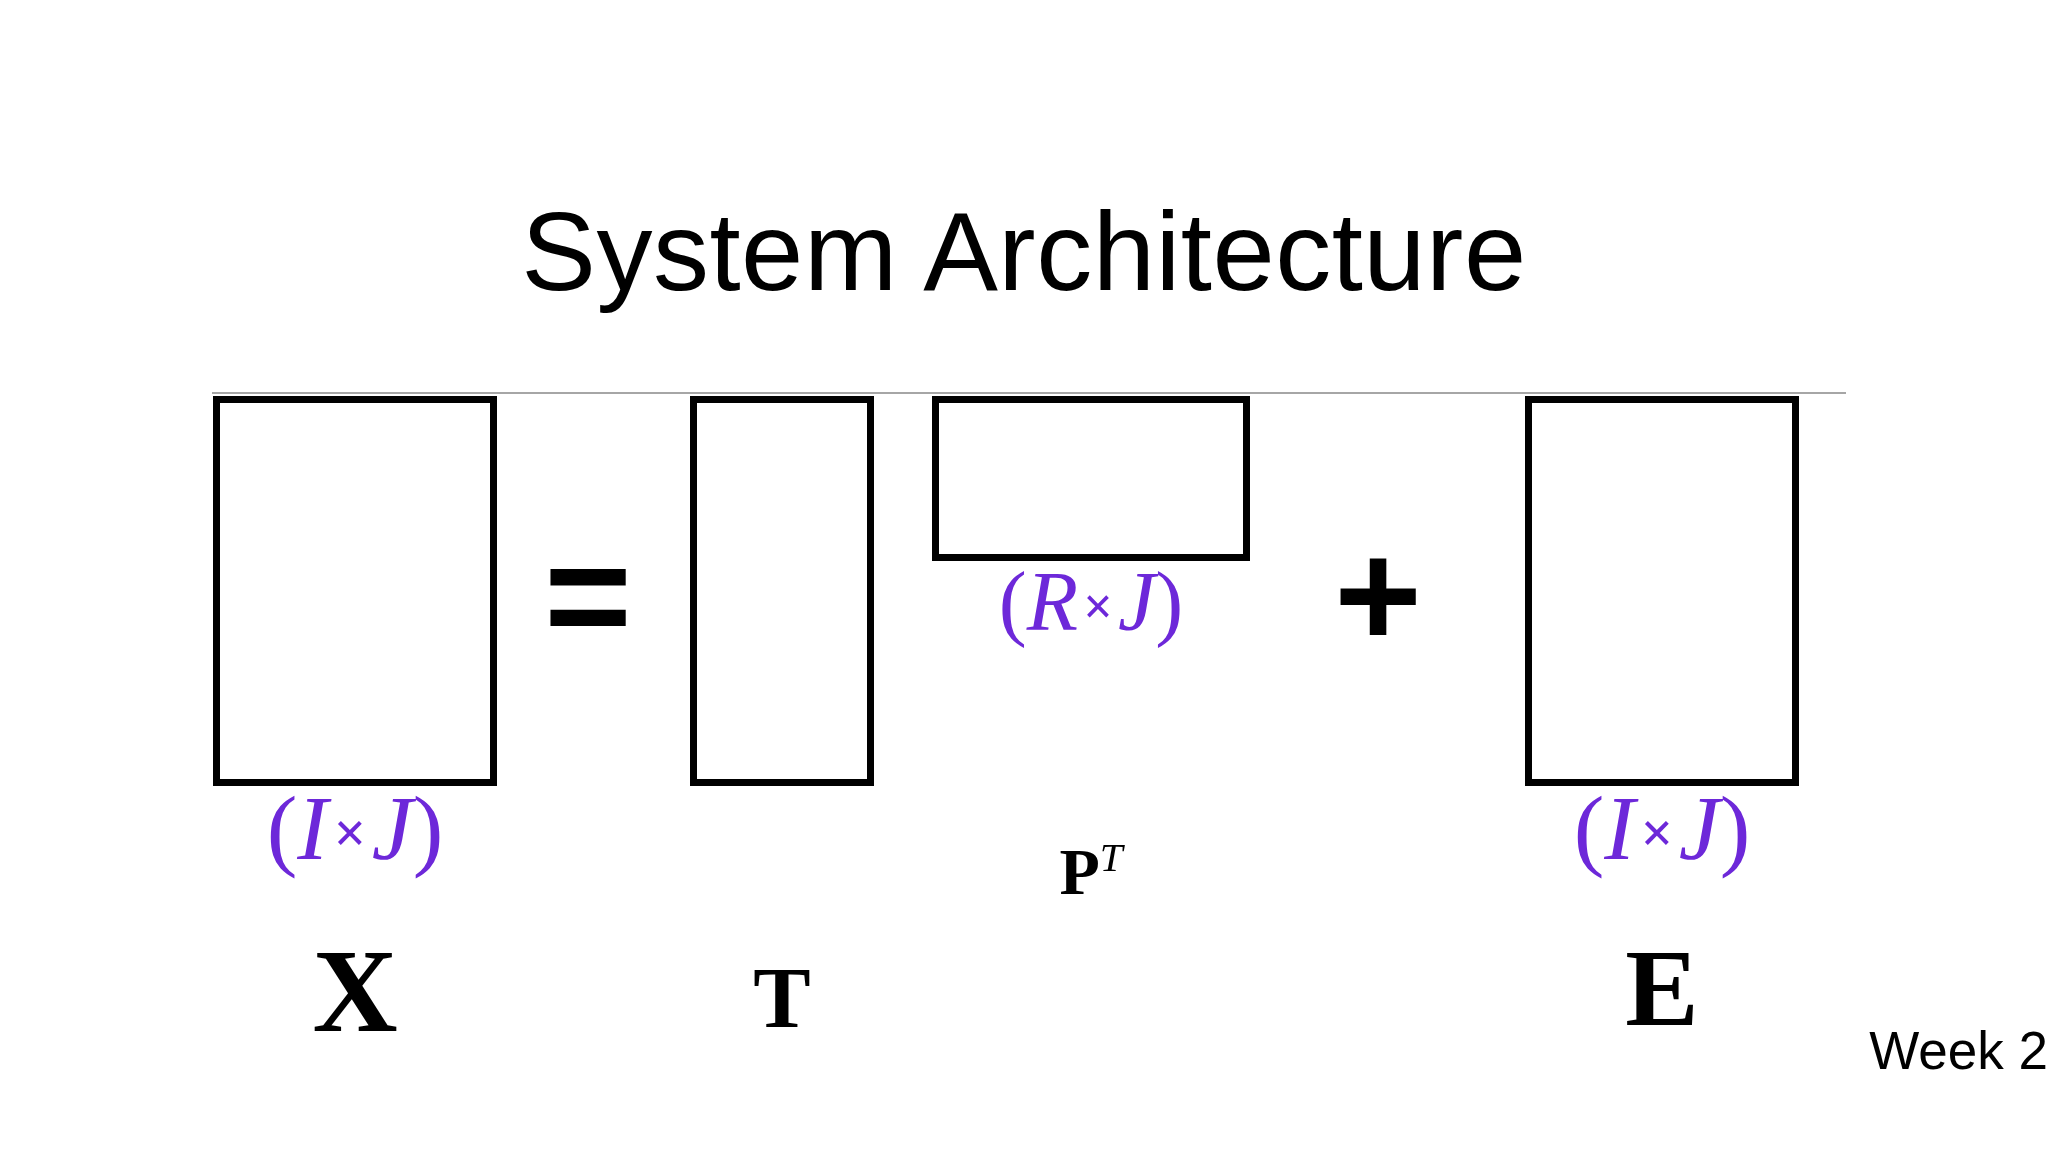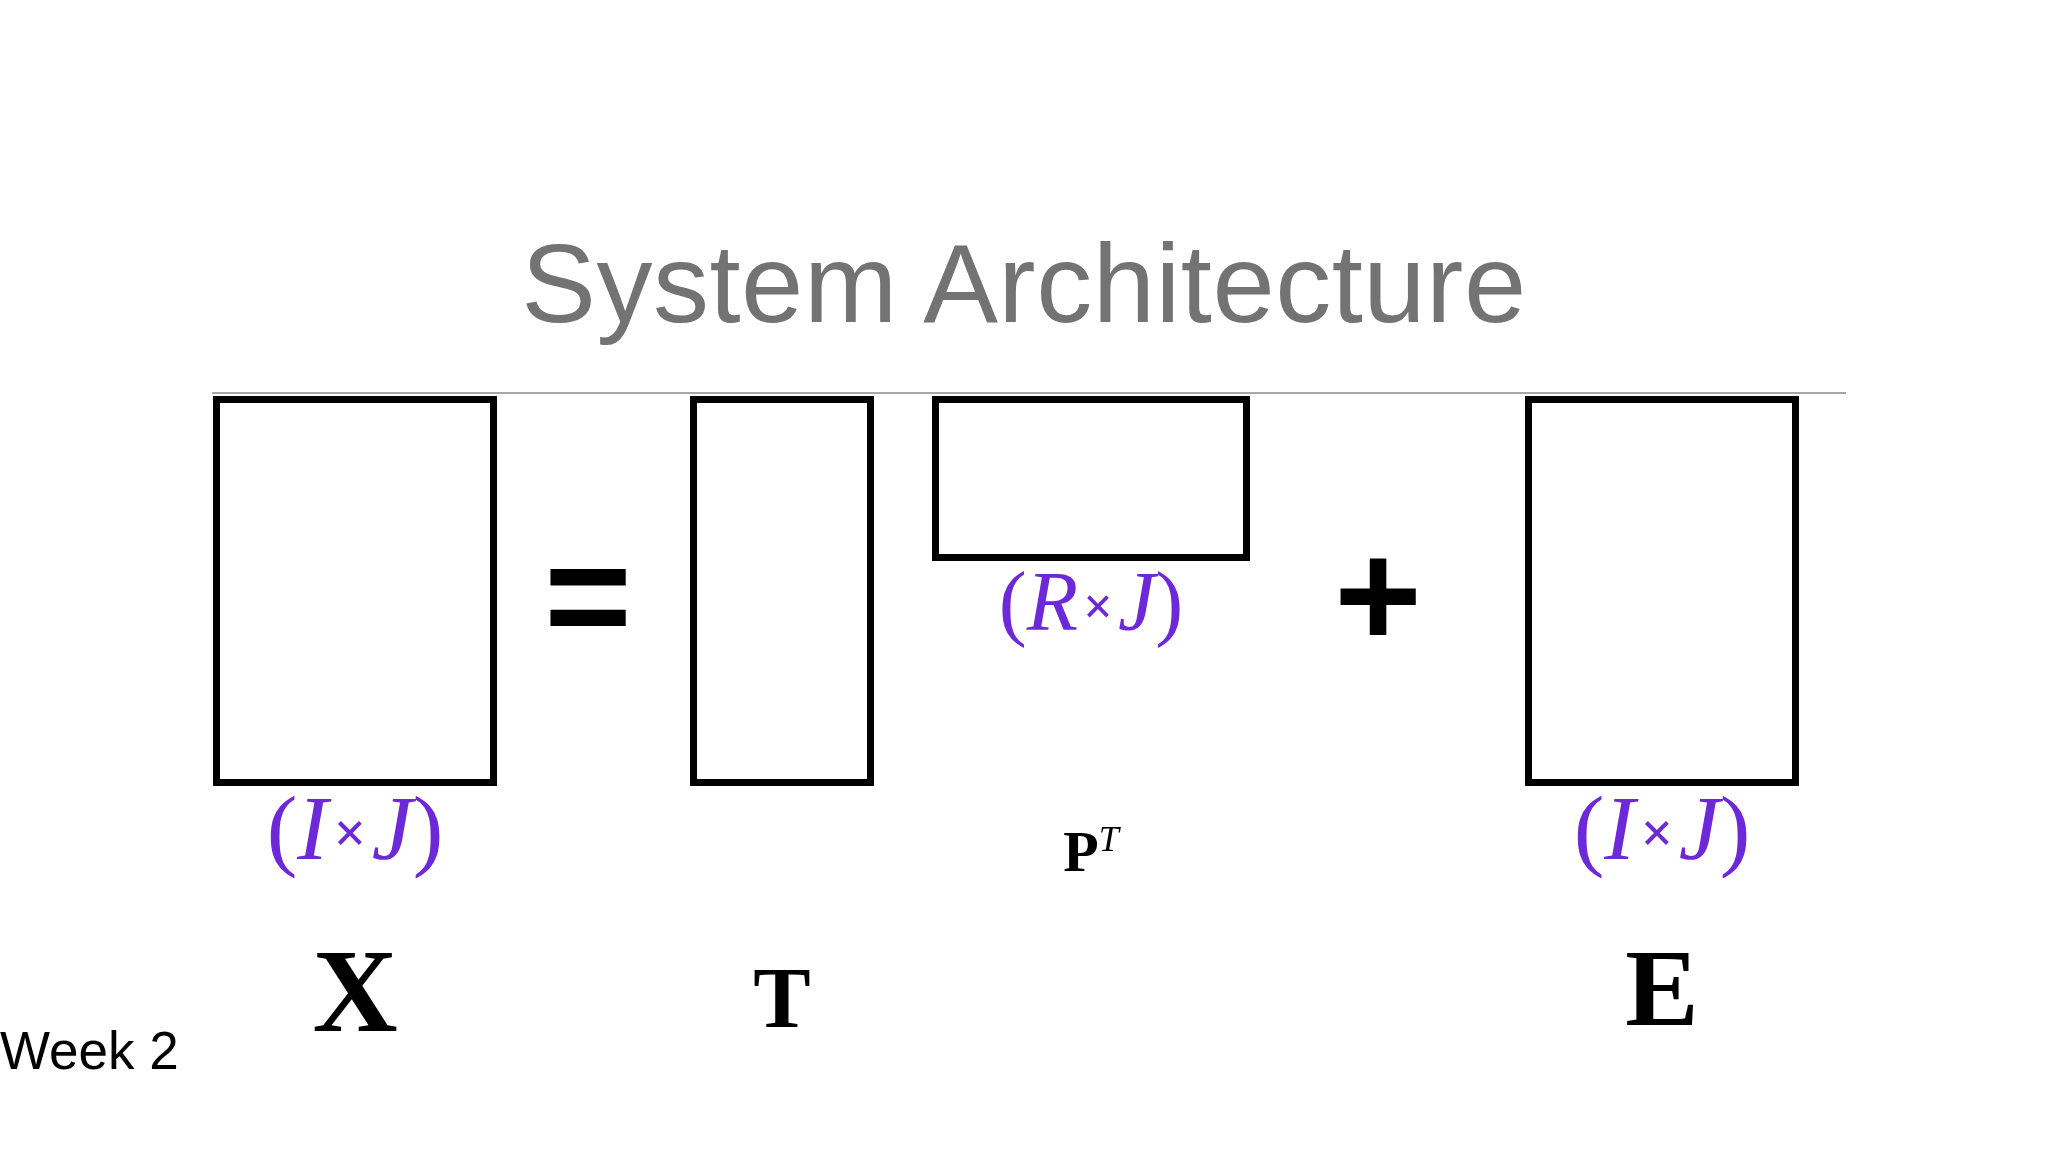--- a/index.html
+++ b/index.html
@@ -27,23 +27,22 @@
     position: absolute;
     left: 0;
     top: 196px;
     width: 2048px;
     text-align: center;
     font-family: "Liberation Sans", sans-serif;
     font-size: 112px;
     font-weight: 400;
     line-height: 1.0;
     letter-spacing: 0.5px;
-    color: #737373;
+    color: #000000;
     white-space: nowrap;
-    margin-top: 32px;
   }
 
   
   .equation-rule {
     position: absolute;
     left: 212px;
     top: 392px;
     width: 1634px;
     height: 2px;
     background: #a6a6a6;
@@ -79,21 +78,21 @@
   
   #box-x { left: 213px; top: 396px; width: 284px; height: 390px; }
   #label-x-letter { top: 530px; font-size: 118px; }
 
   
   #box-t { left: 690px; top: 396px; width: 184px; height: 390px; }
   #label-t-letter { top: 552px; font-size: 86px; }
 
   
   #box-p { left: 932px; top: 396px; width: 318px; height: 165px; }
-  #label-p-letter { top: 420px; font-size: 58px; }
+  #label-p-letter { top: 436px; font-size: 66px; }
 
   
   #box-e { left: 1525px; top: 396px; width: 274px; height: 390px; }
   #label-e-letter { top: 530px; font-size: 110px; }
 
   
   .dim-caption {
     position: absolute;
     text-align: center;
     font-family: "Liberation Serif", "DejaVu Serif", serif;
@@ -133,21 +132,21 @@
   }
   #op-equals { left: 520px; top: 520px; width: 136px; font-size: 150px; }
   #op-plus   { left: 1305px; top: 520px; width: 146px; font-size: 150px; }
 
   
   .footer-note {
     position: absolute;
     left: 0;
     top: 1020px;
     width: 2048px;
-    text-align: left;
+    text-align: right;
     font-family: "Liberation Sans", sans-serif;
     font-size: 53px;
     font-weight: 400;
     color: #000000;
     white-space: nowrap;
   }
 </style>
 </head>
 <body>
 

